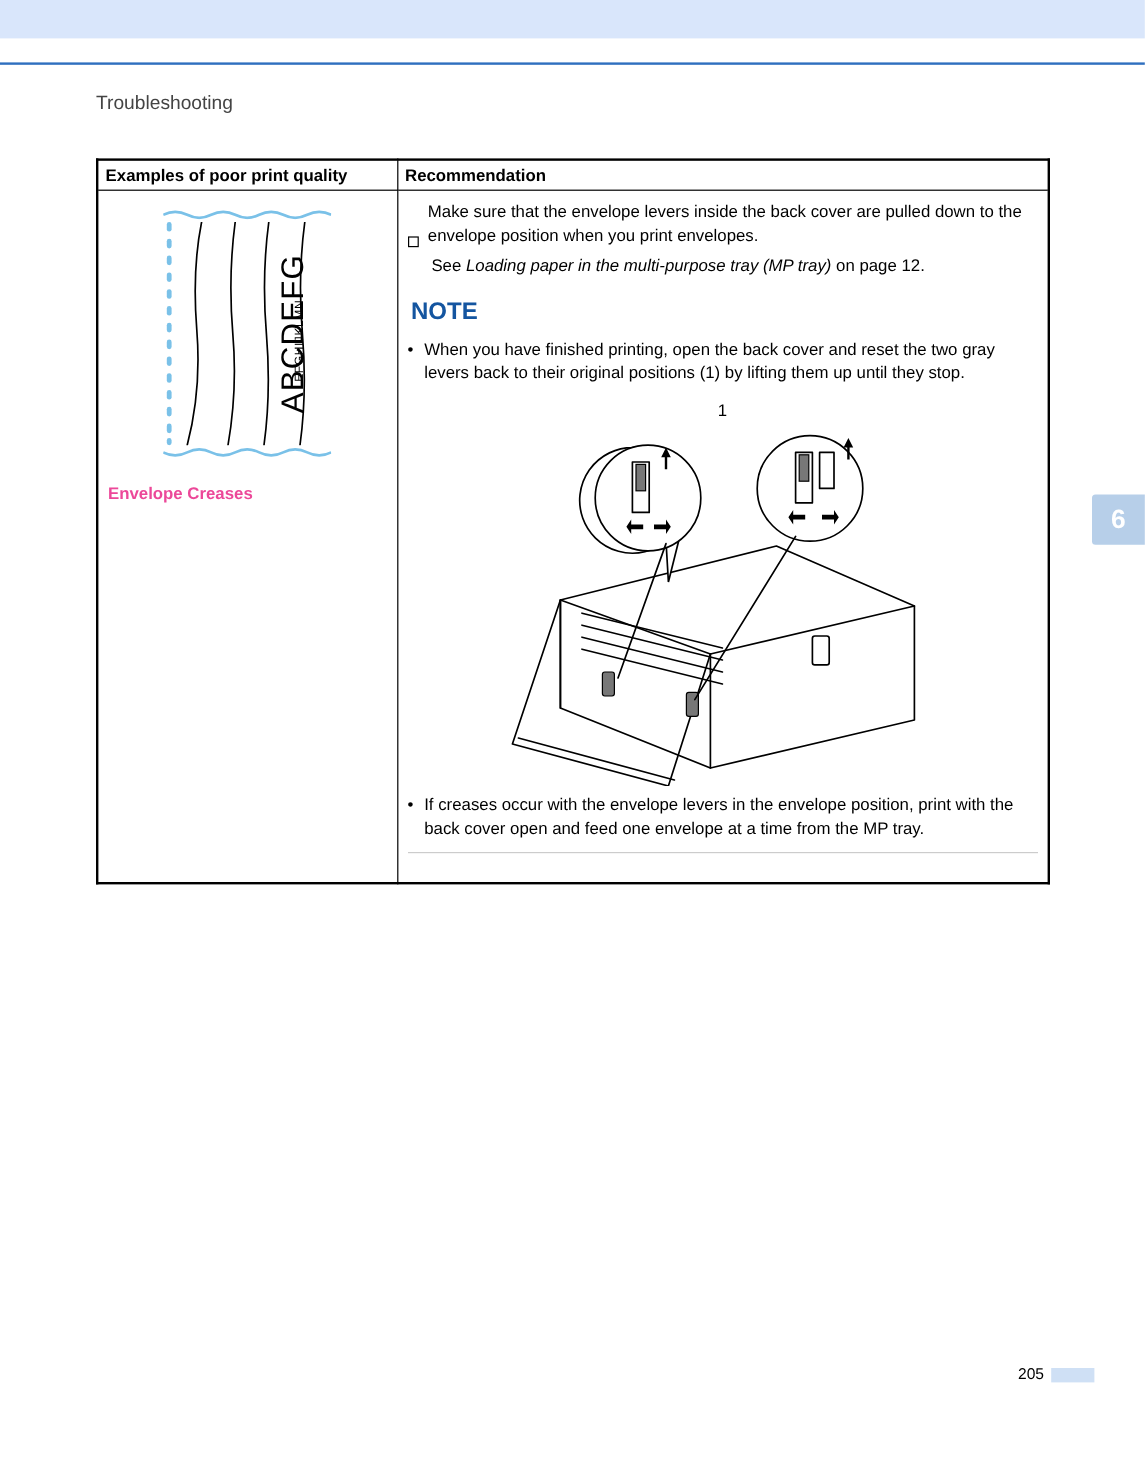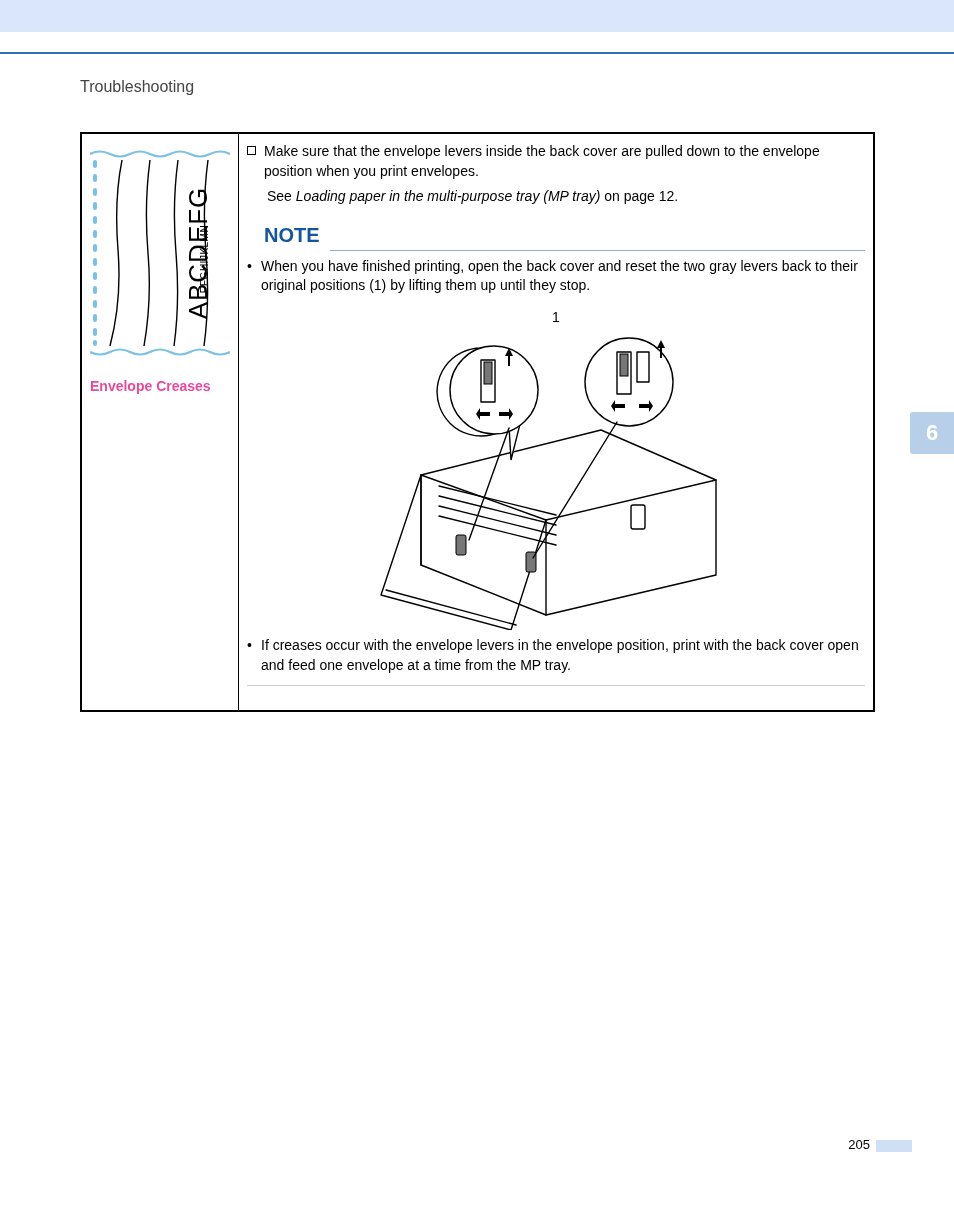--- a/index.html
+++ b/index.html
@@ -95,30 +95,30 @@
     letter-spacing: 0.5px;
     white-space: nowrap;
   }
   .env-caption {
     font-weight: bold;
     font-size: 14px;
     color: #ec4899;
   }
   .rec-cell { font-size: 14px; line-height: 1.4; padding: 10px 14px 14px 14px; }
   .bullet-sq {
-    display: flex; align-items: flex-start; margin-bottom: 6px;
+    display: flex; align-items: flex-end; margin-bottom: 6px;
   }
   .bullet-sq .sq {
     width: 9px; height: 9px; border: 1.5px solid #000;
     margin-top: 4px; margin-right: 8px; flex: 0 0 auto;
   }
   .indent-see { margin-left: 20px; margin-bottom: 14px; }
   .indent-see .italic { font-style: italic; }
   .note-heading {
-    display: flex; align-items: flex-end; margin: 14px 0 8px 17px;
+    display: flex; align-items: flex-start; margin: 14px 0 8px 3px; flex-direction: column;
   }
   .note-heading .note-text {
     font-size: 20px; font-weight: bold; color: #1455a0;
     margin-right: 10px;
   }
   .note-heading .note-line {
     flex: 1; height: 1px; background: #8faecd;
     position: relative; top: 2px;
   }
   .note-bullet {
@@ -169,20 +169,24 @@
 </head>
 <body>
 
 <div class="top-bar"></div>
 <div class="top-rule"></div>
 
 <div class="header-section">Troubleshooting</div>
 
 <table class="main-table">
   <tbody>
+      <tr>
+    <th class="col-left">Examples of poor print quality</th>
+    <th>Recommendation</th>
+  </tr>
   <tr>
     <td class="env-cell">
       <div class="env-illustration">
         <svg class="env-top" viewBox="0 0 140 10">
           <path class="wave" d="M0 6 Q10 1 20 6 T40 6 T60 6 T80 6 T100 6 T120 6 T140 6"></path>
         </svg>
         <svg class="env-bot" viewBox="0 0 140 10">
           <path class="wave" d="M0 4 Q10 9 20 4 T40 4 T60 4 T80 4 T100 4 T120 4 T140 4"></path>
         </svg>
         <svg class="env-side" viewBox="0 0 10 190">

